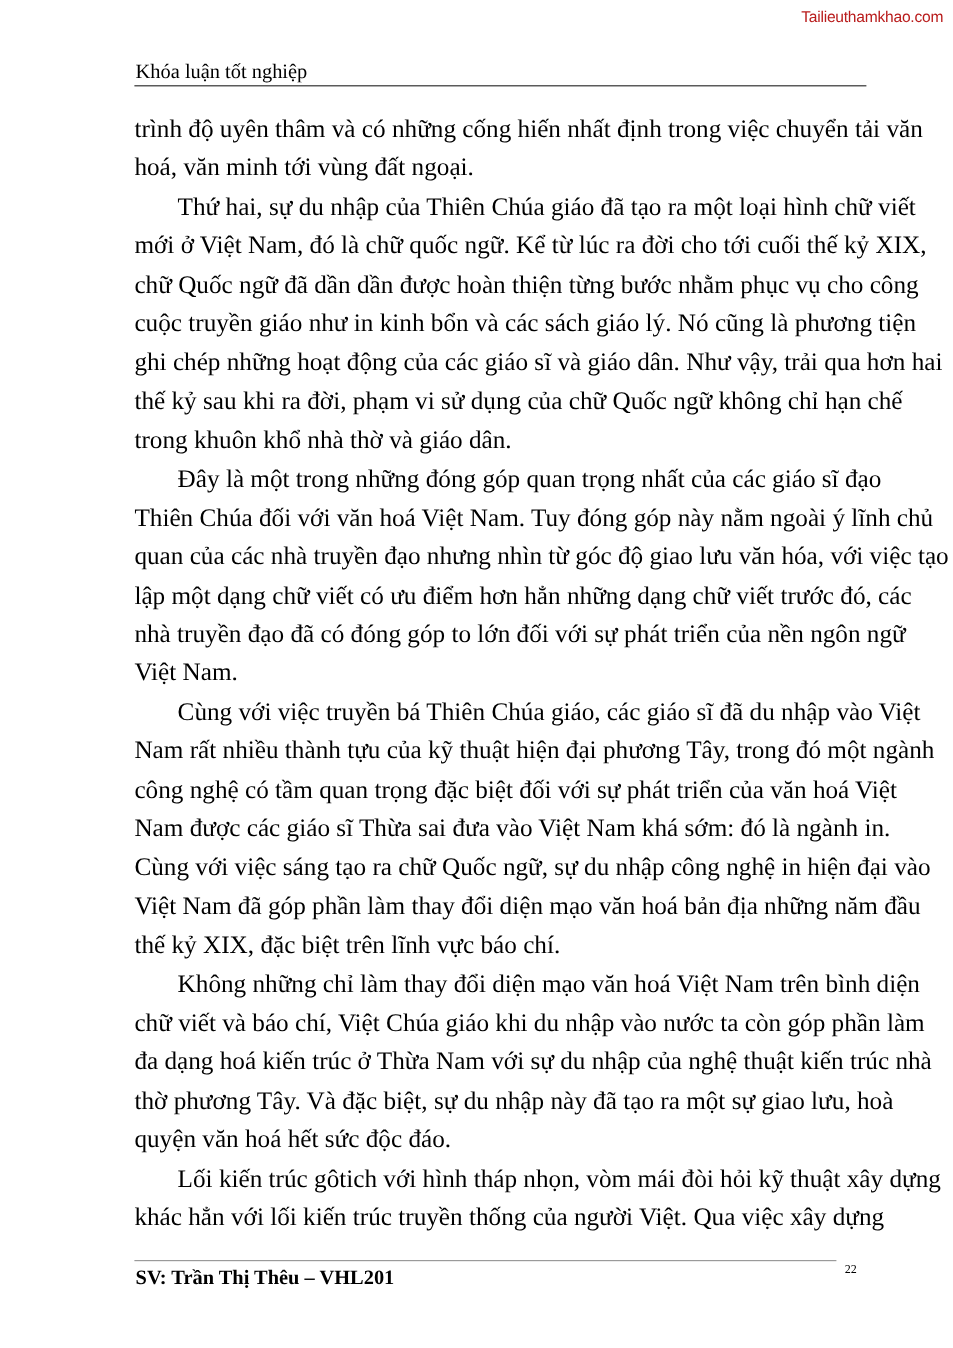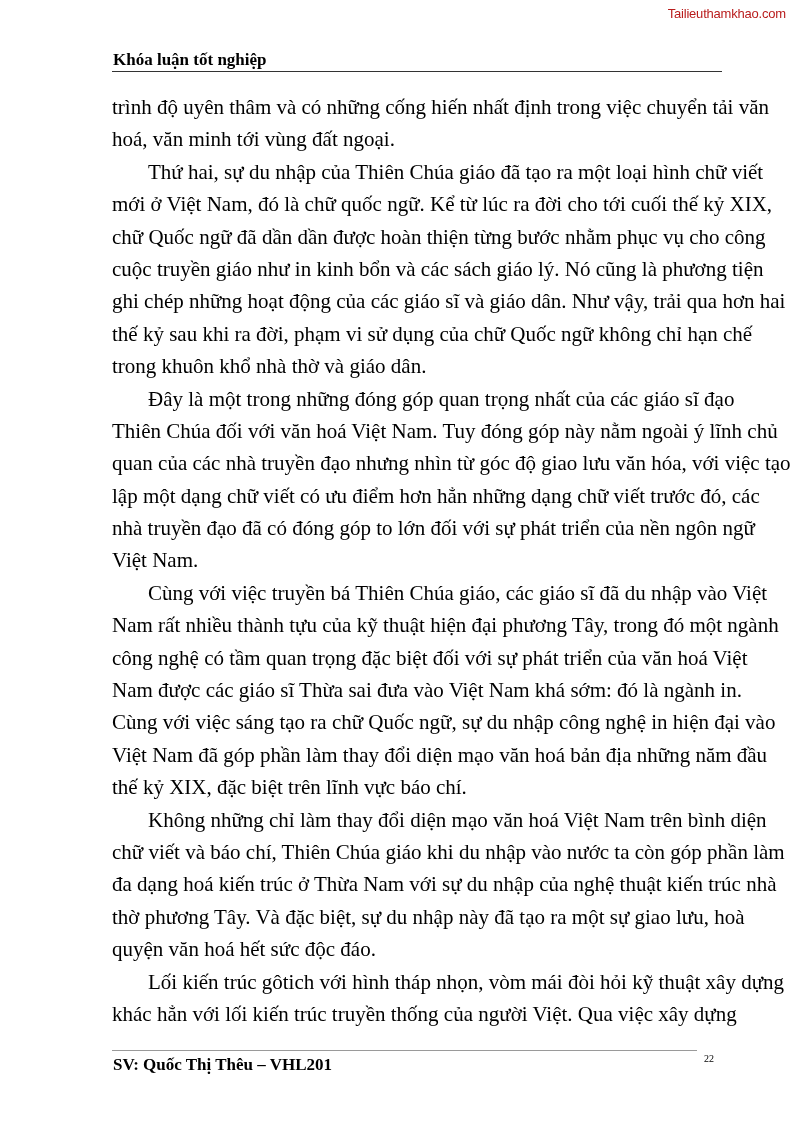--- a/index.html
+++ b/index.html
@@ -26,21 +26,21 @@
     }
     .page-header {
       position: absolute;
       left: 112px;
       top: 47px;
       width: 610px;
       height: 24px;
       border-bottom: 1px solid #333333;
     }
     .page-header .title {
-      font-weight: bold;
+      font-weight: normal;
       font-size: 17px;
       line-height: 20px;
       position: absolute;
       left: 1px;
       top: 3px;
     }
     .body-text {
       position: absolute;
       left: 112px;
       top: 91px;
@@ -110,24 +110,24 @@
     <div class="line">nhà truyền đạo đã có đóng góp to lớn  đối với sự phát triển của nền ngôn ngữ</div>
     <div class="line last">Việt Nam.</div>
     <div class="line indent">Cùng với việc truyền bá Thiên Chúa giáo, các giáo sĩ đã du nhập vào Việt</div>
     <div class="line">Nam rất nhiều thành tựu của kỹ thuật hiện đại phương Tây, trong đó một ngành</div>
     <div class="line">công nghệ có tầm quan trọng đặc biệt đối với sự phát triển của văn hoá Việt</div>
     <div class="line">Nam được các giáo sĩ Thừa sai đưa vào Việt Nam khá sớm: đó là ngành in.</div>
     <div class="line">Cùng với việc sáng tạo ra chữ Quốc ngữ, sự du nhập công nghệ in hiện đại vào</div>
     <div class="line">Việt Nam đã góp phần làm thay đổi diện mạo văn hoá bản địa những năm đầu</div>
     <div class="line last">thế kỷ XIX, đặc biệt trên lĩnh vực báo chí.</div>
     <div class="line indent">Không những chỉ làm thay đổi diện mạo văn hoá Việt Nam trên bình diện</div>
-    <div class="line">chữ viết và báo chí, Thiên Chúa giáo khi du nhập vào nước ta còn góp phần làm</div>
+    <div class="line">chữ viết và báo chí, Việt Chúa giáo khi du nhập vào nước ta còn góp phần làm</div>
     <div class="line">đa dạng hoá kiến trúc ở Thừa Nam với sự du nhập của nghệ thuật kiến trúc nhà</div>
     <div class="line">thờ phương Tây. Và đặc biệt, sự du nhập này đã tạo ra một sự giao lưu, hoà</div>
     <div class="line last">quyện văn hoá hết sức độc đáo.</div>
     <div class="line indent">Lối kiến trúc gôtich với hình tháp nhọn, vòm mái đòi hỏi kỹ thuật xây dựng</div>
     <div class="line">khác hẳn với lối kiến trúc truyền thống của người Việt. Qua việc xây dựng</div>
   </div>
 
 <div class="page-footer">
-  <span class="author">SV: Quốc Thị Thêu – VHL201</span>
+  <span class="author">SV: Trần Thị Thêu – VHL201</span>
 </div>
 <div class="page-number">22</div>
 
 </body></html>

